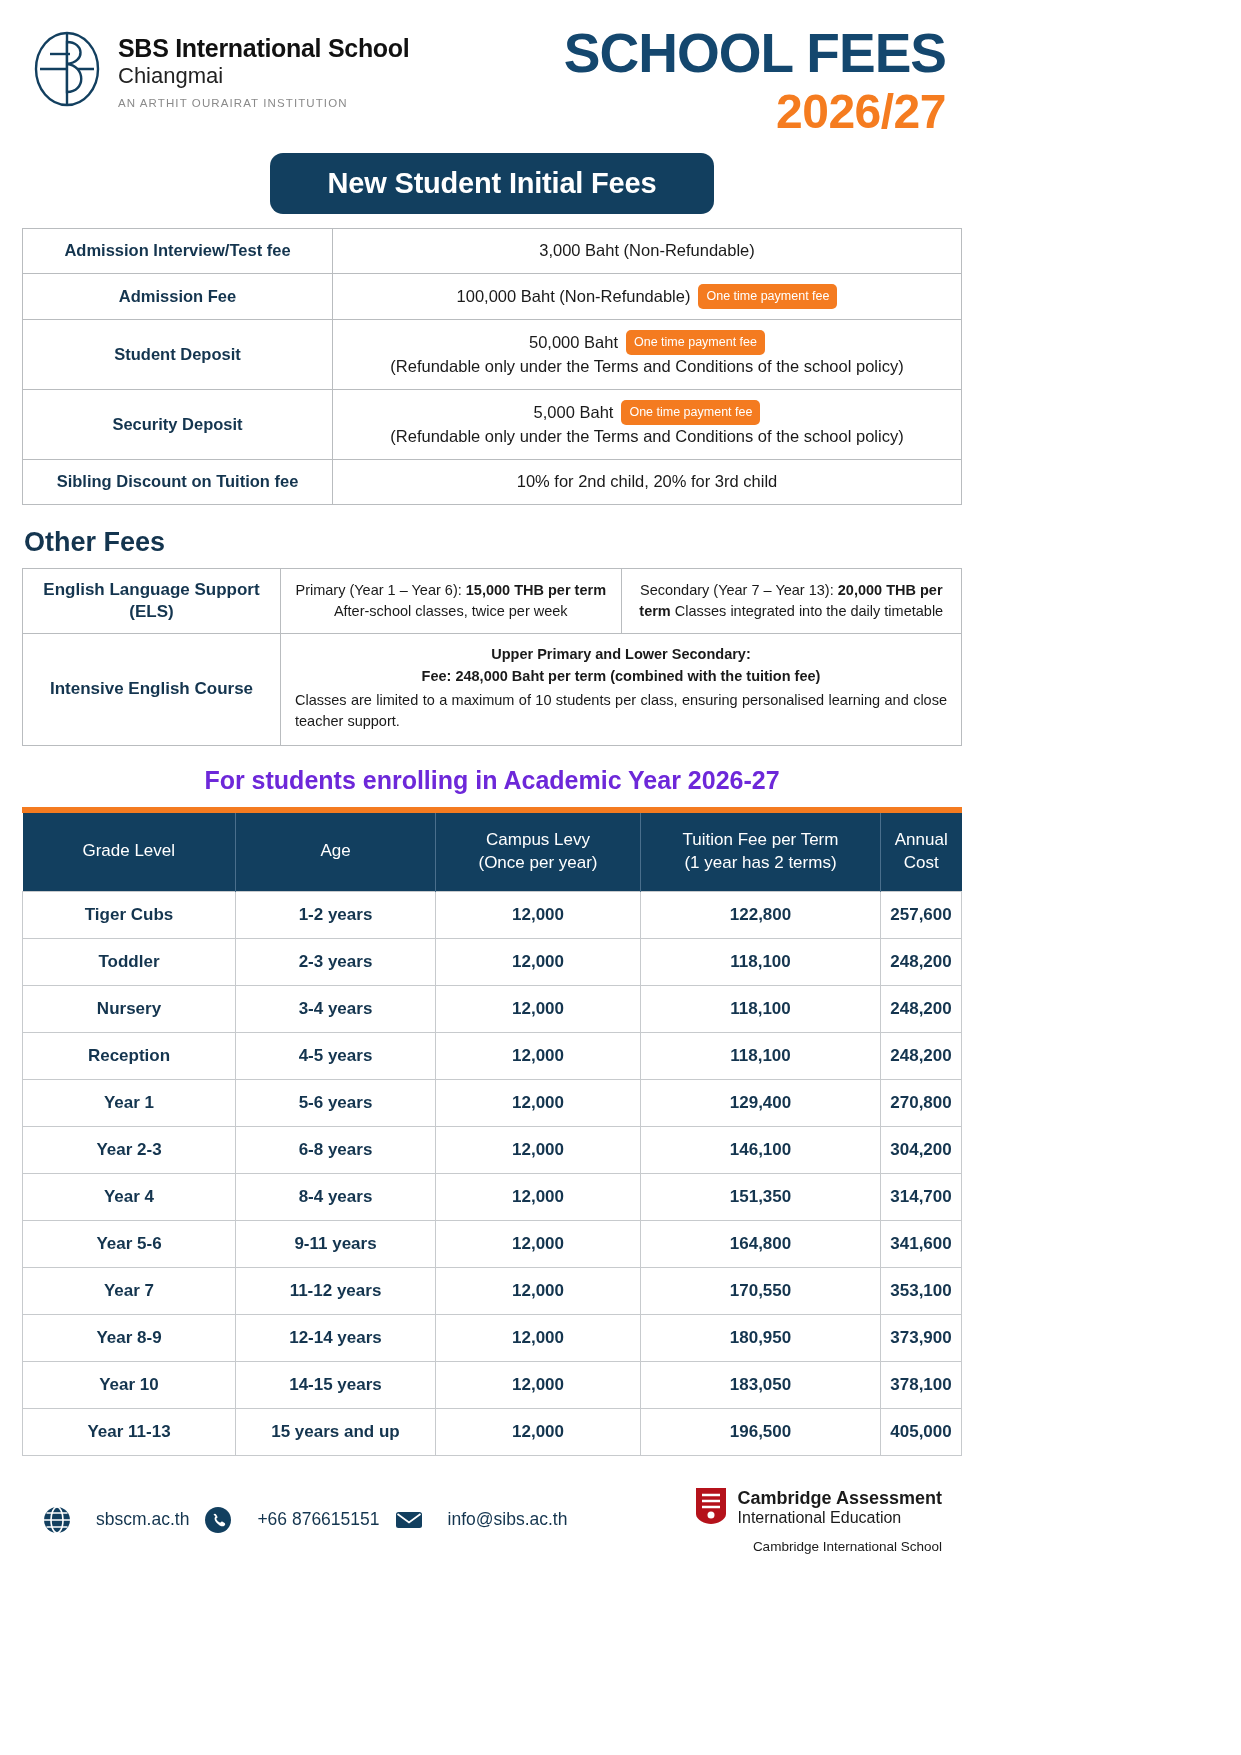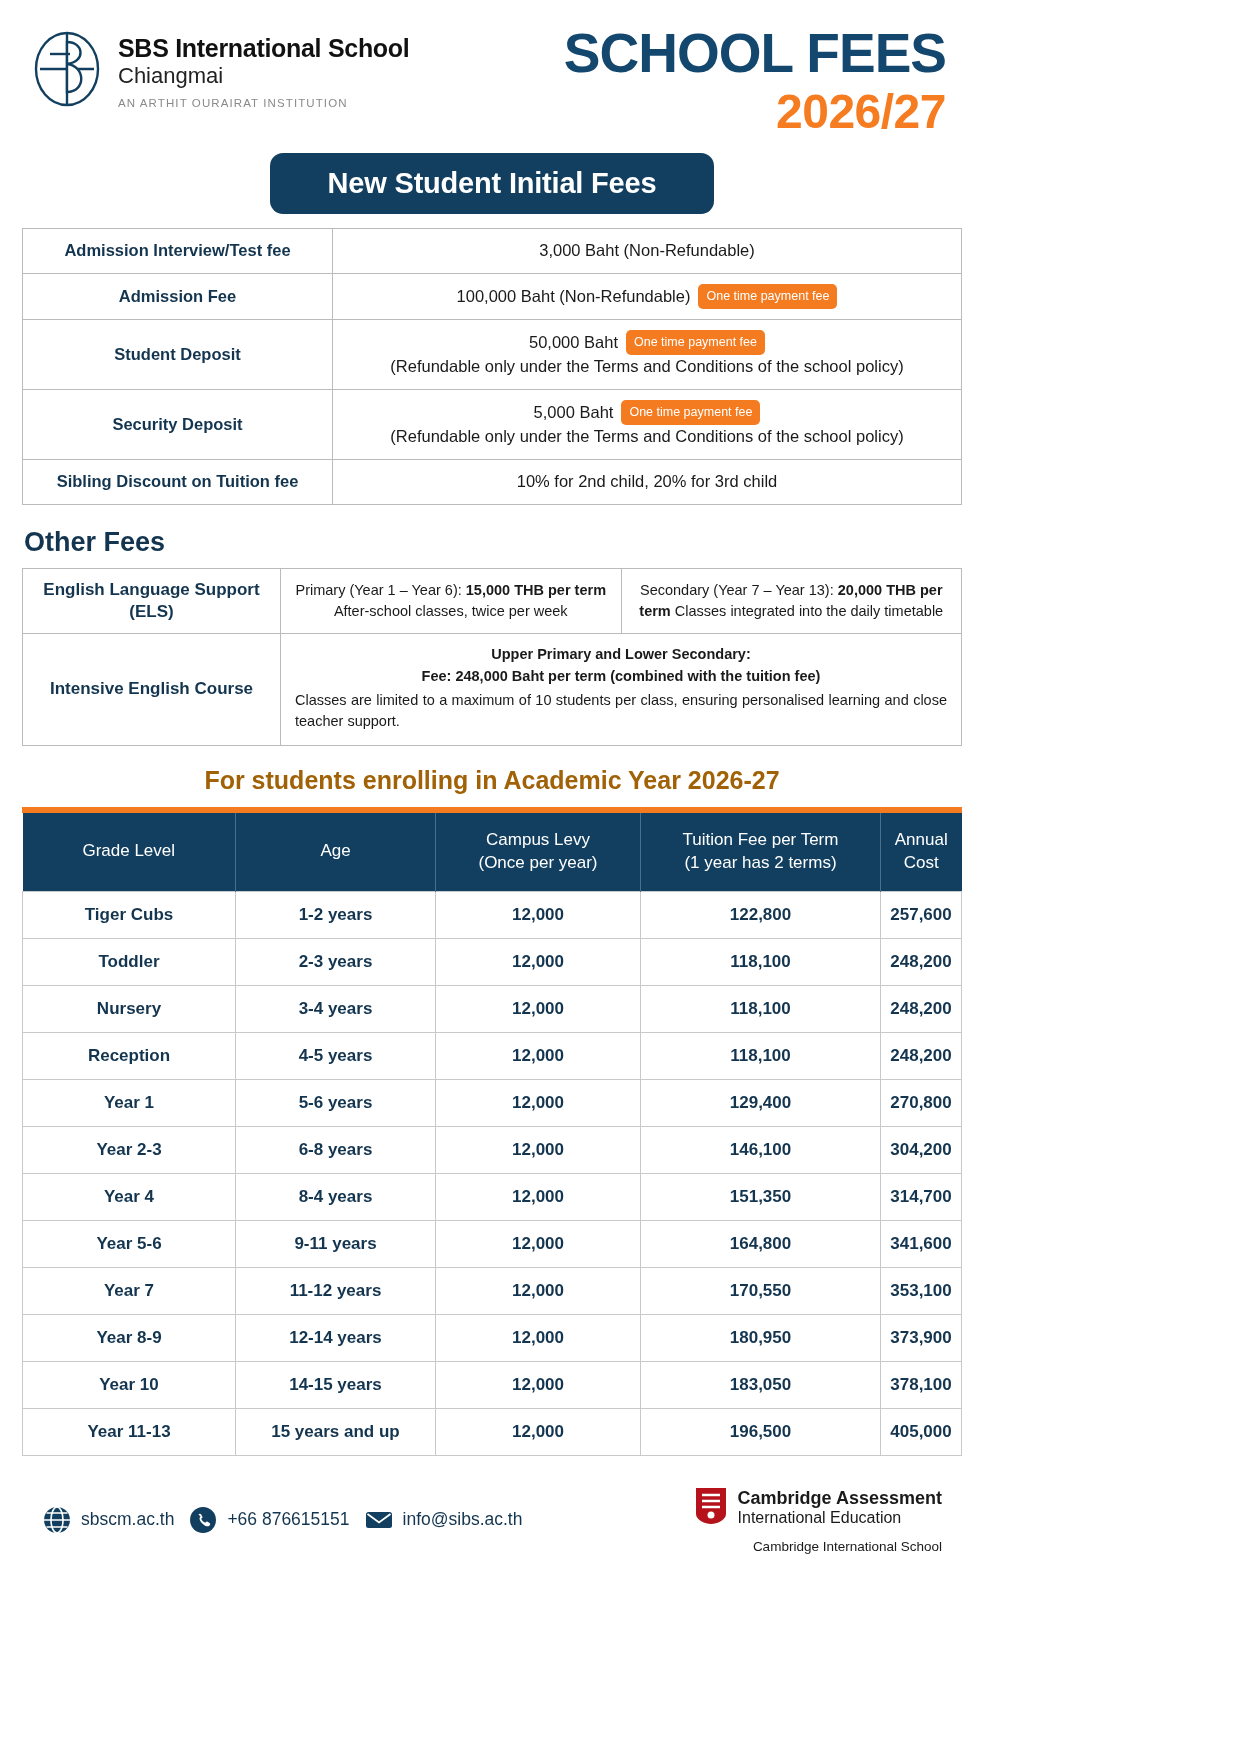--- a/index.html
+++ b/index.html
@@ -52,21 +52,21 @@
   
   .section-head { font-size: 27px; font-weight: bold; color: #14354f; margin: 22px 0 10px 2px; }
   .of-lbl { width: 258px; text-align: center; font-weight: bold; font-size: 17px; color: #14354f; line-height: 1.3; padding: 10px 6px; }
   .of-cell { text-align: center; font-size: 14.5px; color: #1a1a1a; line-height: 1.45; padding: 11px 10px; }
   .of-cell b { font-weight: bold; }
   .iec { padding: 10px 14px 12px; font-size: 14.5px; color: #1a1a1a; line-height: 1.5; }
   .iec .ctr { text-align: center; font-weight: bold; }
   .iec .just { text-align: justify; margin-top: 2px; }
 
   
-  .orange-head { text-align: center; font-size: 25px; font-weight: bold; color: #a16207; margin: 20px 0 12px; }
+  .orange-head { text-align: center; font-size: 25px; font-weight: bold; color: #6d28d9; margin: 20px 0 12px; }
 
   
   .grade-wrap { border-top: 6px solid #f47b20; }
   table.grade { width: 100%; border-collapse: collapse; table-layout: fixed; }
   table.grade thead th {
     background: #123f5f; color: #ffffff; font-weight: normal; font-size: 17px;
     padding: 16px 6px; border-right: 1px solid #3d6party; line-height: 1.35;
     border-right: 1px solid #4a6f8c;
   }
   table.grade thead th:last-child { border-right: none; }
@@ -74,21 +74,21 @@
   table.grade tbody td {
     border: 1px solid #c7cacd; text-align: center; font-size: 17px; font-weight: bold;
     color: #14354f; padding: 13px 4px;
   }
   table.grade tbody tr td:first-child { border-left: 1px solid #c7cacd; }
   .c1 { width: 213px; } .c2 { width: 200px; } .c3 { width: 205px; } .c4 { width: 240px; }
 
   
   .footer { display: flex; align-items: center; justify-content: space-between; margin-top: 30px; padding: 0 20px; }
   .contacts { display: flex; align-items: center; gap: 14px; }
-  .ci { display: flex; align-items: center; gap: 9px; font-size: 17.5px; color: #14354f; }
+  .ci { display: flex; align-items: center; gap: 24px; font-size: 17.5px; color: #14354f; }
   .cicon { width: 30px; height: 30px; flex: none; }
   .camb { display: flex; flex-direction: column; align-items: flex-end; }
   .camb-top { display: flex; align-items: center; gap: 10px; }
   .camb-txt { line-height: 1.15; }
   .camb-l1 { font-size: 18px; font-weight: bold; color: #1a1a1a; }
   .camb-l2 { font-size: 16px; color: #1a1a1a; }
   .camb-l3 { font-size: 13.5px; color: #1a1a1a; margin-top: 9px; }
 </style>
 </head>
 <body>

